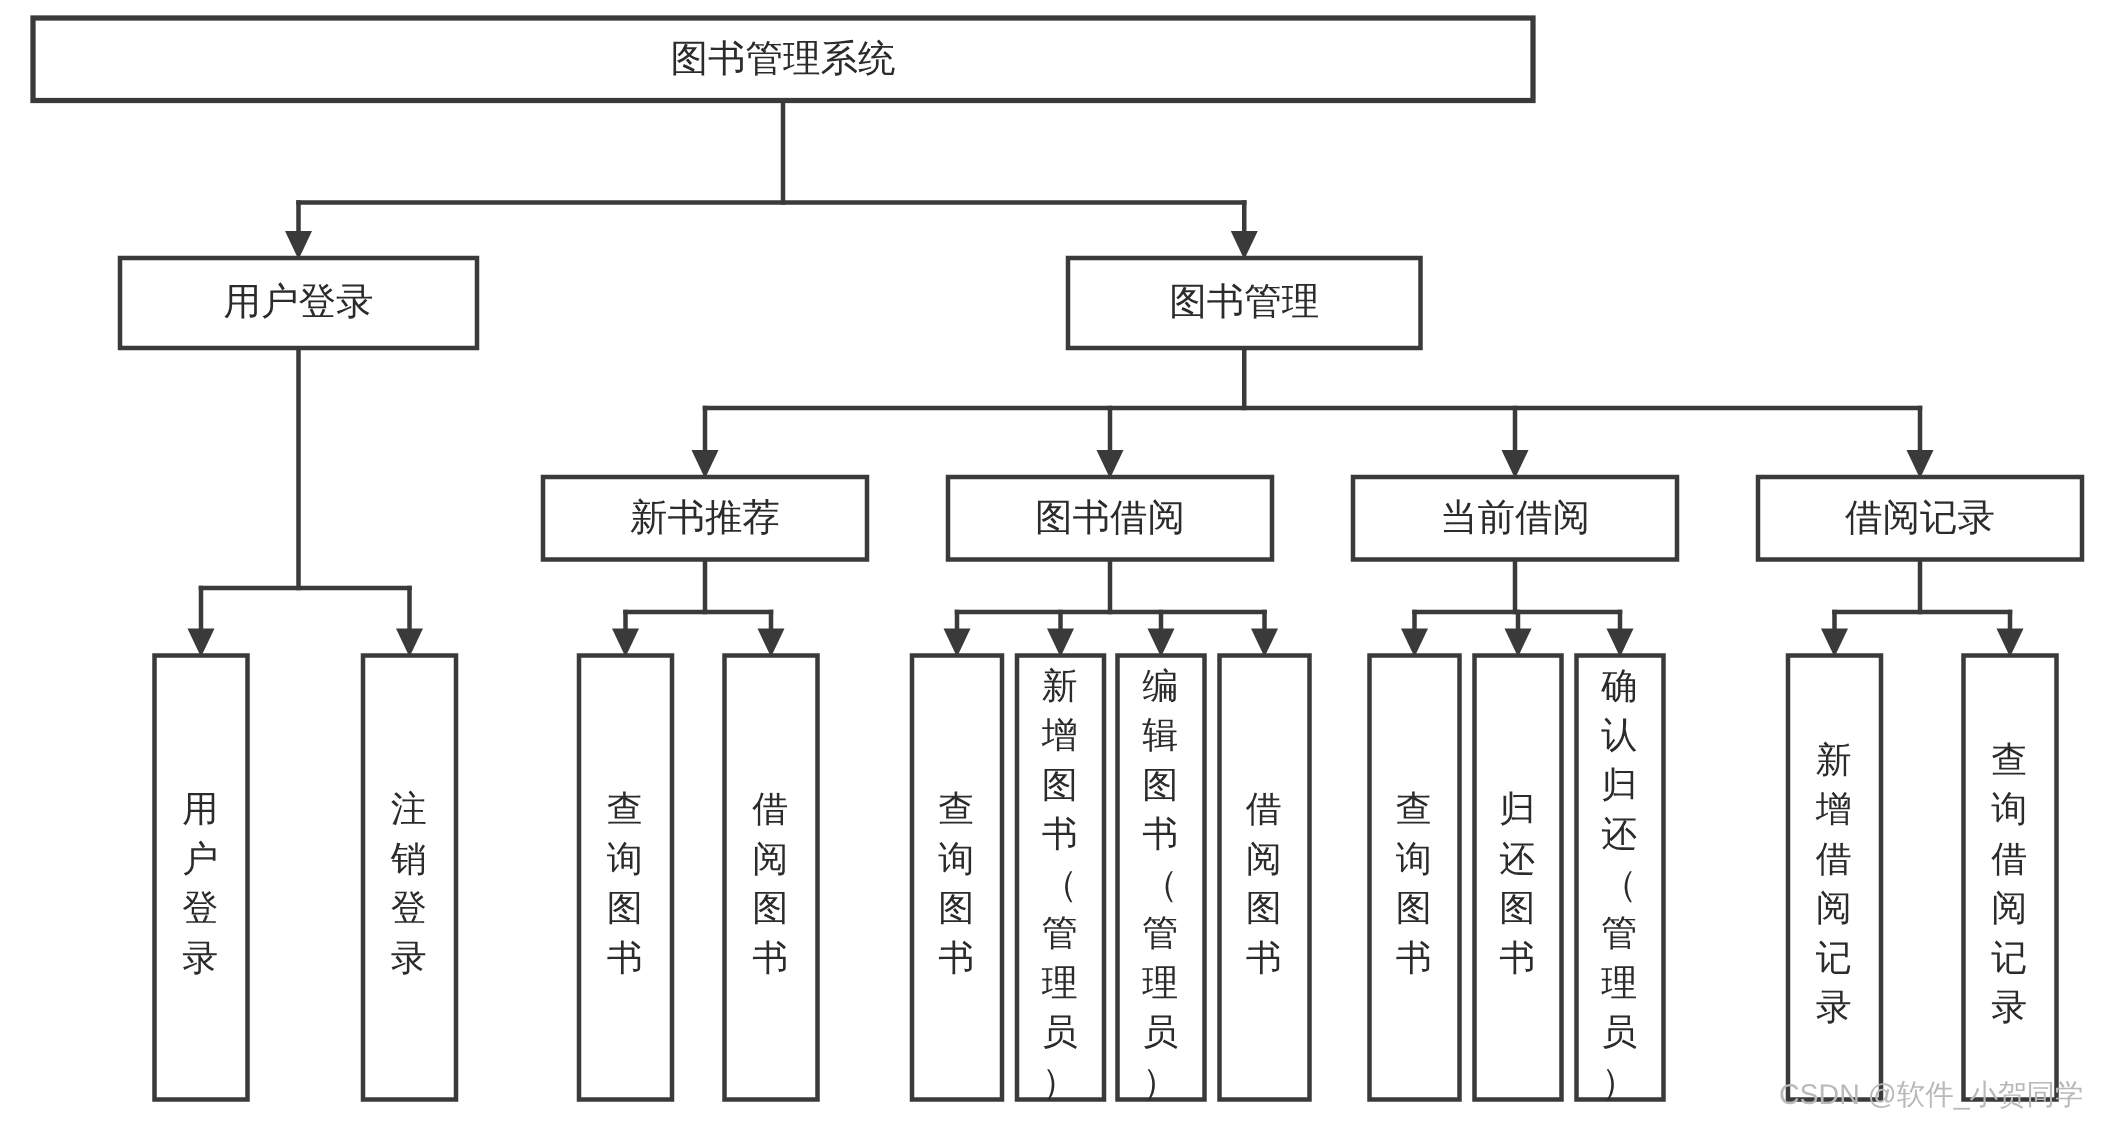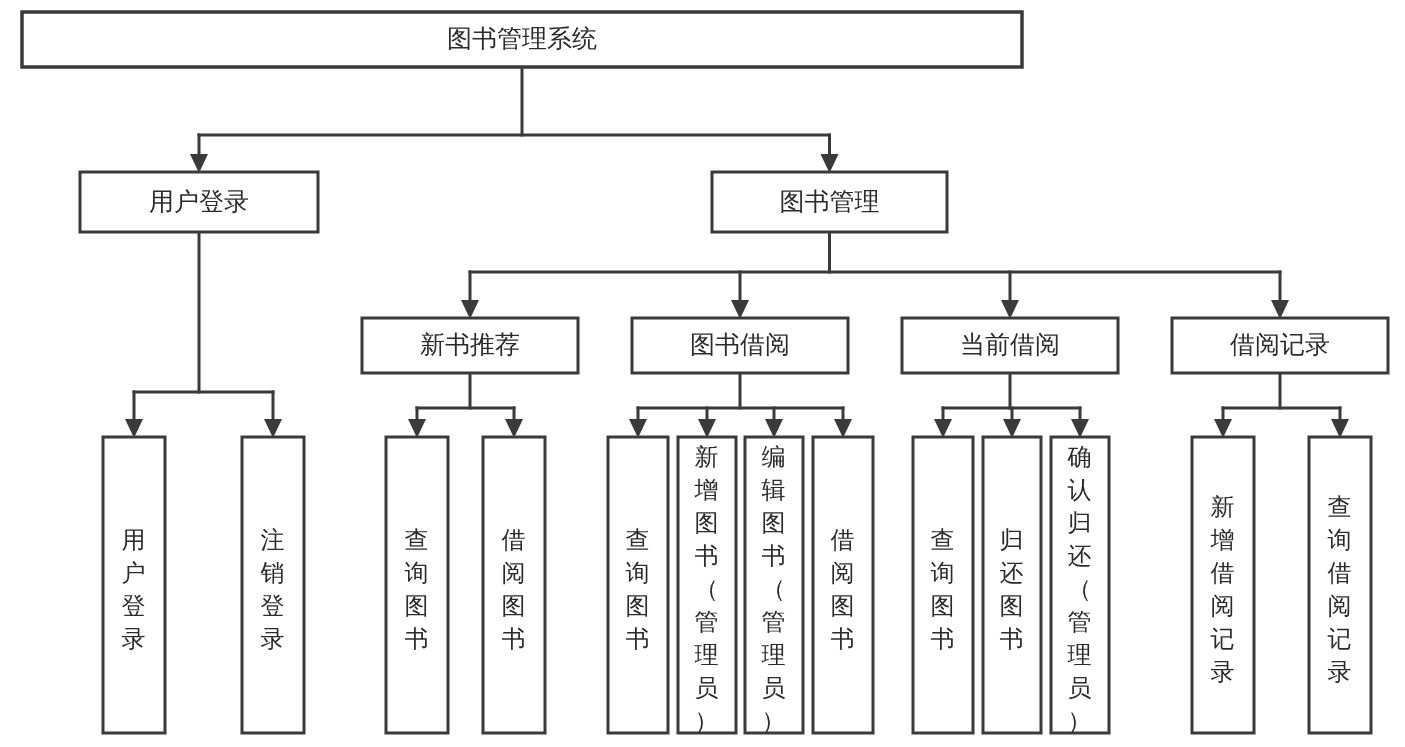--- a/index.html
+++ b/index.html
@@ -199,13 +199,14 @@
         <g>
           <rect x="1192" y="437" width="62" height="296" class="node-box level-3"></rect>
           <text x="1223" y="508.5" class="node-label vertical"><tspan x="1223" dy="0">新</tspan><tspan x="1223" dy="33">增</tspan><tspan x="1223" dy="33">借</tspan><tspan x="1223" dy="33">阅</tspan><tspan x="1223" dy="33">记</tspan><tspan x="1223" dy="33">录</tspan></text>
         </g>
         <g>
           <rect x="1309" y="437" width="62" height="296" class="node-box level-3"></rect>
           <text x="1340" y="508.5" class="node-label vertical"><tspan x="1340" dy="0">查</tspan><tspan x="1340" dy="33">询</tspan><tspan x="1340" dy="33">借</tspan><tspan x="1340" dy="33">阅</tspan><tspan x="1340" dy="33">记</tspan><tspan x="1340" dy="33">录</tspan></text>
         </g>
       </g>
   </svg>
+  <div class="watermark">CSDN @软件_小贺同学</div>
 </div>
 
 </body></html>

